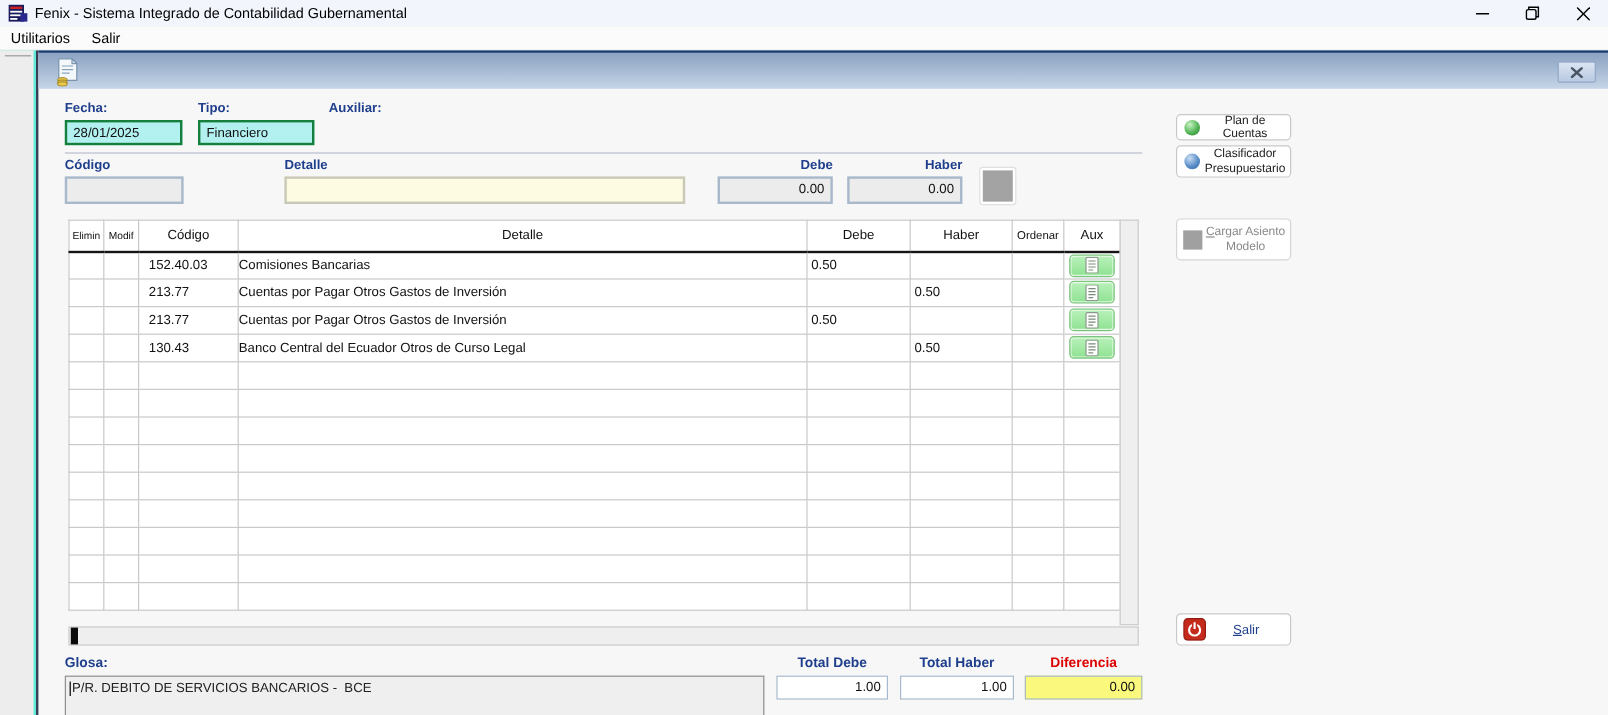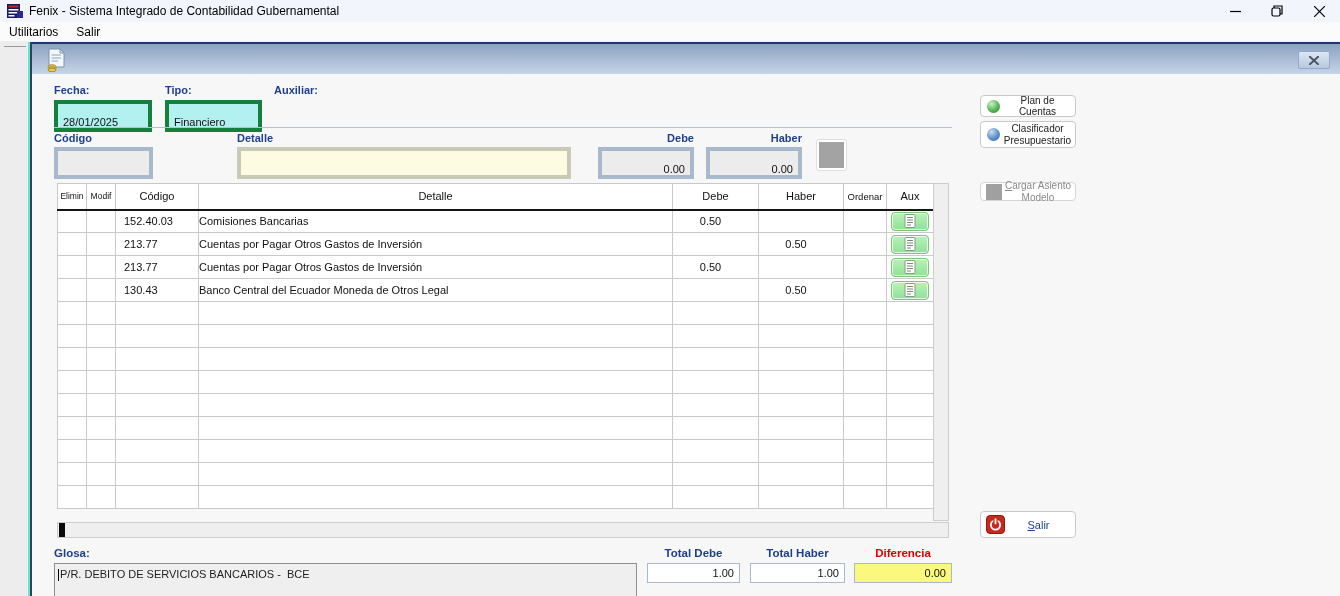--- a/index.html
+++ b/index.html
@@ -24,21 +24,21 @@
   .strip-line { position:absolute; left:4px; top:4px; width:22px; height:0; border-top:1px solid #9A9A9A; }
 
   
   .child { position:absolute; left:30px; top:0; width:1310px; height:554px; background:#F7F7F8; border-left:2px solid #3A3D56; }
   .band { position:absolute; left:0; top:0; width:1308px; height:32px; background:linear-gradient(#8BA2C2,#C6D5E7); border-top:2px solid #1B3A70; }
   .band-doc-icon { position:absolute; left:14px; top:4px; }
   .inner-close { position:absolute; right:10px; top:7px; width:32px; height:18px; background:linear-gradient(#DCE6F3,#B7C9E0); border:1px solid #93A9C7; border-radius:2px; display:flex; align-items:center; justify-content:center; font-size:11px; color:#555; font-weight:bold; }
 
   
   .lbl { position:absolute; font-size:11px; font-weight:bold; color:#1F3F8C; }
-  .field { position:absolute; font-size:11px; color:#111; border:4px solid #15803d; background:#B3F0F0; padding:12px 5px; white-space:pre; overflow:hidden; }
+  .field { position:absolute; font-size:11px; color:#111; border:2px solid #15803d; background:#B3F0F0; padding:3px 5px; white-space:pre; overflow:hidden; }
   .field.gray { background:#ECECEC; border-color:#A9B9CC; }
   .field.yellow { background:#FDFBE2; border-color:#C9C9B8; }
   .field.num { text-align:right; }
   .sep-line { position:absolute; border-top:1px solid #B9BFCC; }
 
   
   .side-btn { position:absolute; left:948px; width:96px; background:#FFFFFF; border:1px solid #C9C9C9; border-radius:4px; display:flex; align-items:center; font-size:10px; color:#222; padding:1px 3px; }
   .sphere { width:13px; height:13px; border-radius:50%; flex:0 0 13px; margin:0 3px; }
   .sphere.green { background:radial-gradient(circle at 35% 30%, #C9F2C4, #53B556 55%, #2F7D34); }
   .sphere.blue  { background:radial-gradient(circle at 35% 30%, #C9DDF2, #5B8FC9 55%, #31639C); }
@@ -55,21 +55,21 @@
 
   
   .grid-wrap { position:absolute; left:25px; top:141px;border-radius:7px; }
   table.grid { border-collapse:collapse; table-layout:fixed; width:876px; background:#FFFFFF; border:1px solid #9B9B9B; }
   .grid th { height:26px; border:1px solid #C9C9C9; border-bottom:2px solid #151515; font-weight:normal; font-size:11px; color:#111; background:#FFFFFF; overflow:hidden; }
   .grid th.small { font-size:8.5px; }
   .grid th.mid { font-size:9.5px; }
   .grid td { height:23px; border:1px solid #C9C9C9; font-size:11px; color:#111; padding:0 3px; overflow:hidden; white-space:nowrap; background:#FFFFFF; }
   .grid td.c2 { padding-left:8px; }
   .grid td.c3 { padding-left:0; }
-  .grid td.c4, .grid td.c5 { text-align:center; padding-right:13px;margin-top:44px; }
+  .grid td.c4, .grid td.c5 { text-align:left; padding-right:13px;margin-top:44px; }
   .grid td.c7 { text-align:center; padding:0; }
   .aux-btn { width:38px; height:19px; border:1px solid #7CC47F; border-radius:4px; background:linear-gradient(#B9F1BA,#8FE293); box-shadow:inset 0 0 0 1px rgba(255,255,255,.7); display:inline-flex; align-items:center; justify-content:center; cursor:pointer; }
   .vscroll { position:absolute; left:901px; top:141px; width:16px; height:338px; background:#EFEFEF; border:1px solid #CCCCCC; }
   .hscroll { position:absolute; left:25px; top:480px; width:892px; height:16px; background:#EFEFEF; border:1px solid #CCCCCC; }
   .hthumb { position:absolute; left:1px; top:0px; width:6px; height:14px; background:#0A0A0A; }
 
   
   .foot-lbl { position:absolute; font-size:11.5px; font-weight:bold; color:#1F3F8C; text-align:center; }
   .foot-lbl.red { color:#DD0000; }
   .foot-field { position:absolute; height:20px; background:#FFFFFF; border:1px solid #A9B9CC; font-size:11px; color:#111; text-align:right; padding:3px 5px; }
@@ -246,21 +246,21 @@
                       <line x1="3" y1="6" x2="9" y2="6" stroke="#7A8A7A"></line>
                       <line x1="3" y1="8.5" x2="9" y2="8.5" stroke="#7A8A7A"></line>
                       <line x1="3" y1="11" x2="7" y2="11" stroke="#7A8A7A"></line>
                     </svg>
                   </button></td>
               </tr>
               <tr>
                 <td class="c0"></td>
                 <td class="c1"></td>
                 <td class="c2">130.43</td>
-                <td class="c3">Banco Central del Ecuador Moneda de Otros Legal</td>
+                <td class="c3">Banco Central del Ecuador Otros de Curso Legal</td>
                 <td class="c4"></td>
                 <td class="c5">0.50</td>
                 <td class="c6"></td>
                 <td class="c7"><button class="aux-btn">
                     <svg width="12" height="14" viewBox="0 0 12 14">
                       <rect x="1" y="0.5" width="10" height="13" rx="1" fill="#FFFFFF" stroke="#8A9A8A"></rect>
                       <line x1="3" y1="3.5" x2="9" y2="3.5" stroke="#7A8A7A"></line>
                       <line x1="3" y1="6" x2="9" y2="6" stroke="#7A8A7A"></line>
                       <line x1="3" y1="8.5" x2="9" y2="8.5" stroke="#7A8A7A"></line>
                       <line x1="3" y1="11" x2="7" y2="11" stroke="#7A8A7A"></line>
@@ -369,21 +369,21 @@
         <span class="sphere green"></span>
         <span class="btn-text">Plan de Cuentas</span>
       </div>
       <div class="side-btn" style="top:79px; height:27px;">
         <span class="sphere blue"></span>
         <span class="btn-text">
           <span>Clasificador</span><br>
           <span>Presupuestario</span>
         </span>
       </div>
-      <div class="side-btn disabled" style="top:140px; height:19px;">
+      <div class="side-btn disabled" style="top:140px; height:35px;">
         <span class="gray-square-ico"></span>
         <span class="btn-text">
           <span class="accel">C</span><span>argar Asiento</span><br>
           <span>Modelo</span>
         </span>
       </div>
       <div class="side-btn" style="top:469px; height:27px;">
         <svg class="salir-ico" viewBox="0 0 19 19">
           <rect x="0.5" y="0.5" width="18" height="18" rx="3.5" fill="#C42B1C" stroke="#8F1A10"></rect>
           <circle cx="9.5" cy="10" r="4.6" fill="none" stroke="#FFFFFF" stroke-width="1.8"></circle>

